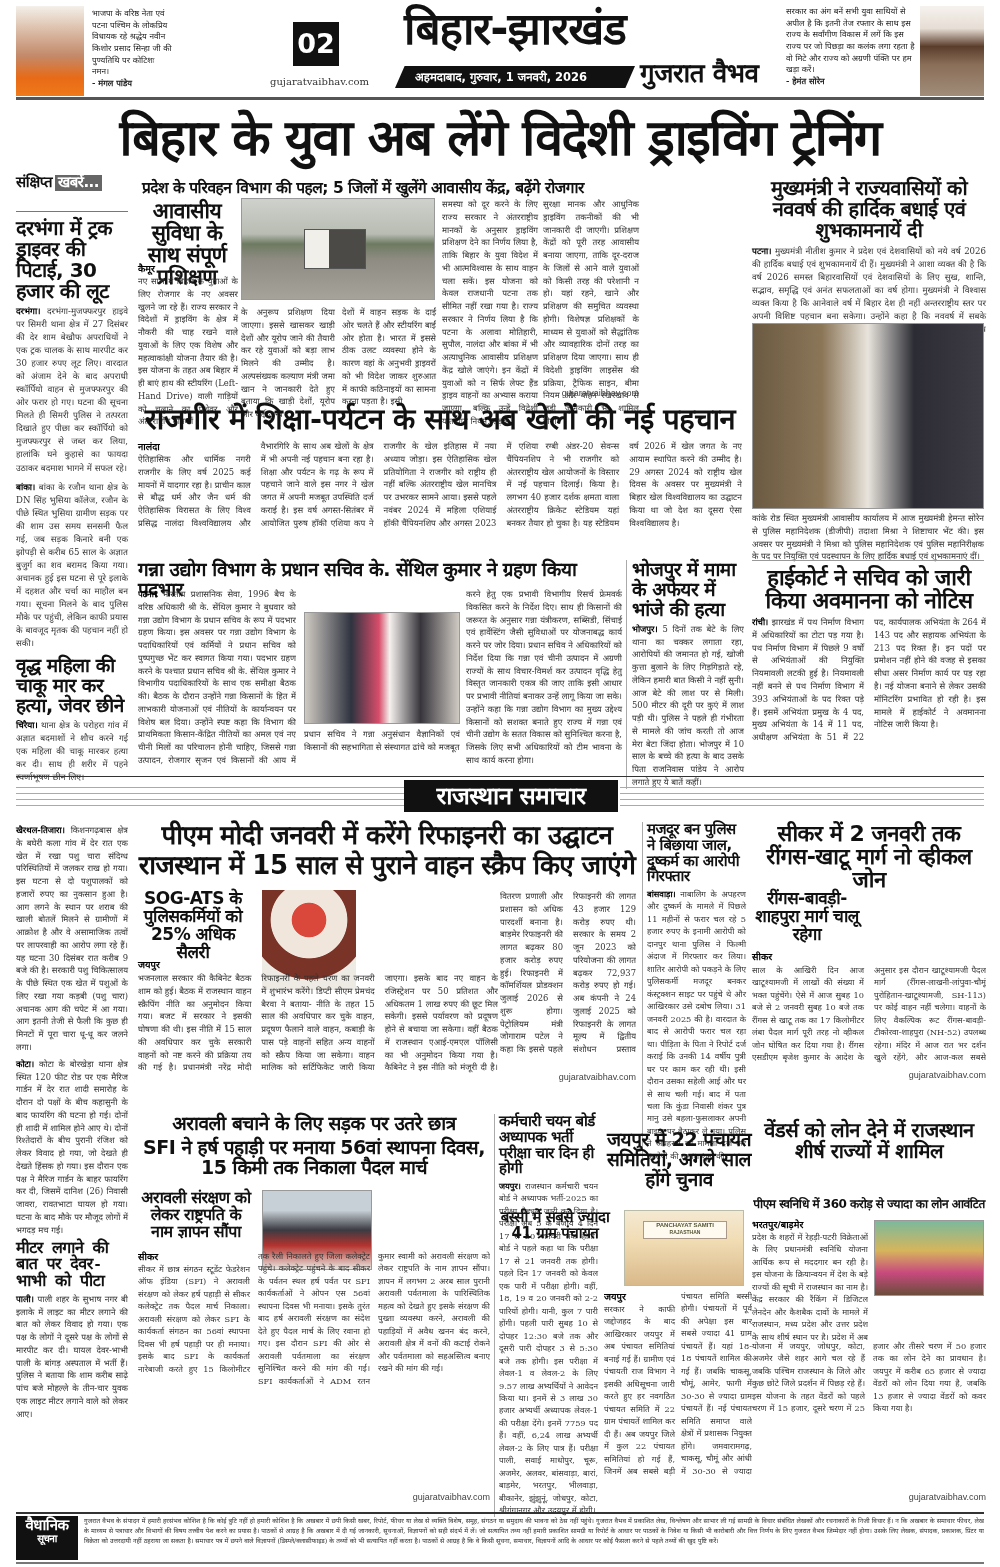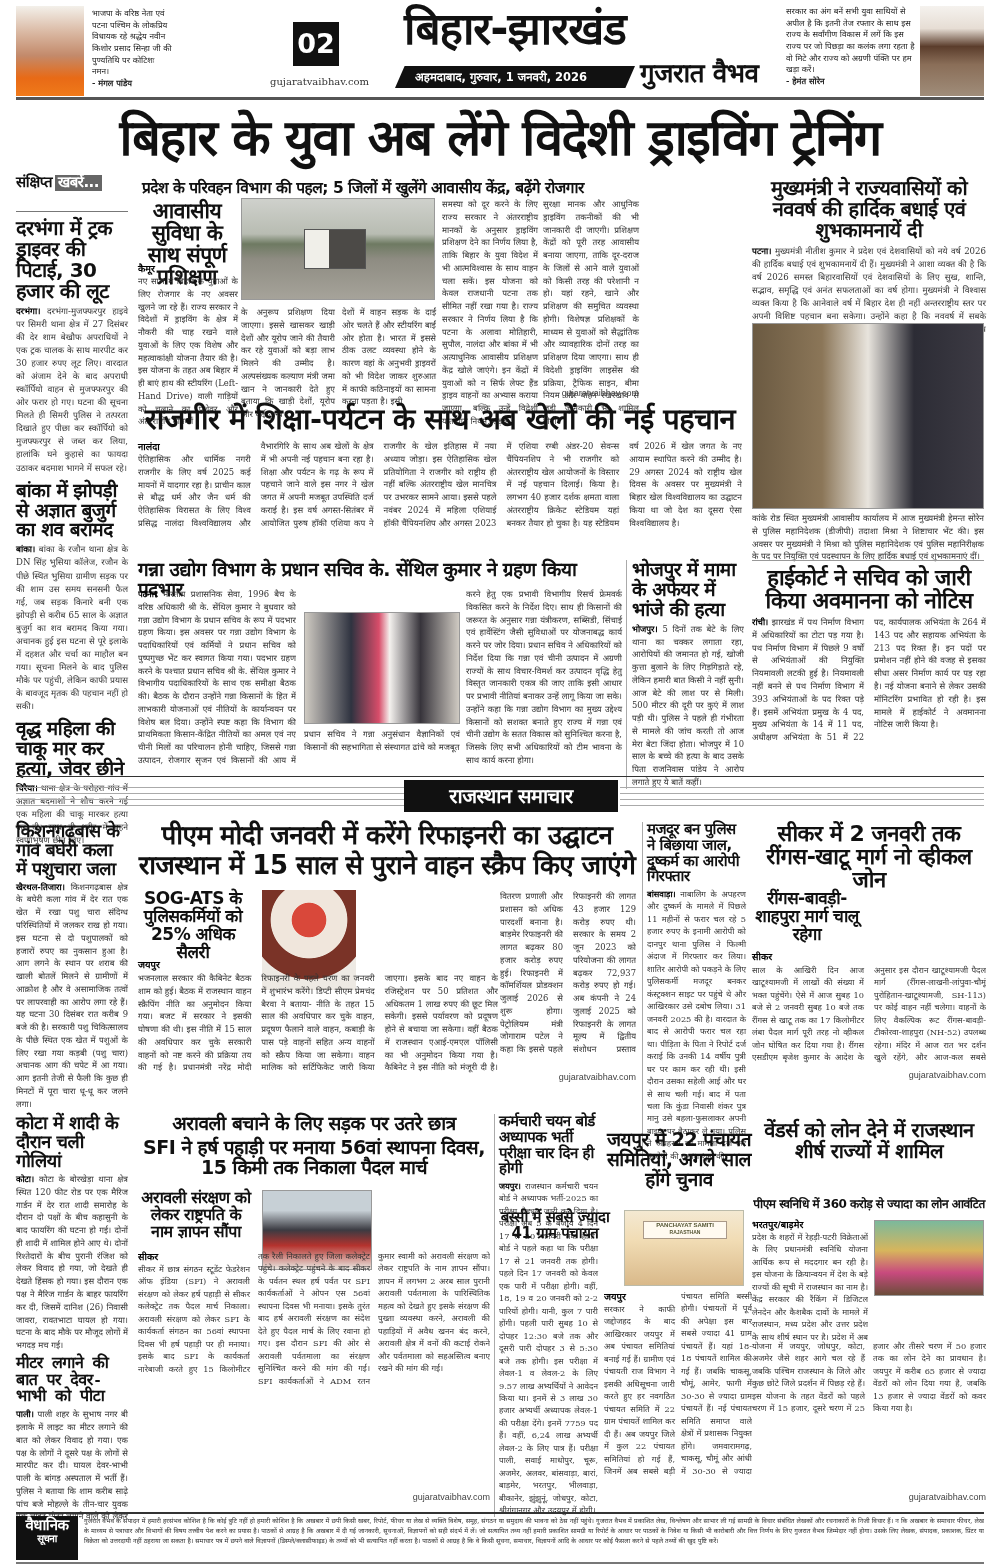--- a/index.html
+++ b/index.html
@@ -48,21 +48,20 @@
 <div class="abs" style="left:16px;top:175px;width:112px;">
   <div style="display:flex;align-items:center;gap:3px;border-bottom:1px solid #777;padding-bottom:20px;">
     <span class="hl" style="font-size:15px;">संक्षिप्त</span>
     <span class="hl" style="font-size:15px;background:#666;color:#fff;padding:0 3px;">खबरें...</span>
   </div>
   <div style="margin-top:6px;">
     <div class="hl" style="font-size:20px;">दरभंगा में ट्रक ड्राइवर की पिटाई, 30 हजार की लूट</div>
     <div class="body" style="font-size:8.6px;margin-top:3px;"><b>दरभंगा।</b> <span>दरभंगा-मुजफ्फरपुर हाइवे पर सिमरी थाना क्षेत्र में 27 दिसंबर की देर शाम बेखौफ अपराधियों ने एक ट्रक चालक के साथ मारपीट कर 30 हजार रुपए लूट लिए। वारदात को अंजाम देने के बाद अपराधी स्कॉर्पियो वाहन से मुजफ्फरपुर की ओर फरार हो गए। घटना की सूचना मिलते ही सिमरी पुलिस ने तत्परता दिखाते हुए पीछा कर स्कॉर्पियो को मुजफ्फरपुर से जब्त कर लिया, हालांकि घने कुहासे का फायदा उठाकर बदमाश भागने में सफल रहे।</span></div>
   </div>
   <div style="margin-top:6px;">
-    <div class="hl" style="font-size:19px;">बांका में झोपड़ी से अज्ञात बुजुर्ग का शव बरामद</div>
     <div class="body" style="font-size:8.6px;margin-top:3px;"><b>बांका।</b> <span>बांका के रजौन थाना क्षेत्र के DN सिंह भुसिया कॉलेज, रजौन के पीछे स्थित भुसिया ग्रामीण सड़क पर की शाम उस समय सनसनी फैल गई, जब सड़क किनारे बनी एक झोपड़ी से करीब 65 साल के अज्ञात बुजुर्ग का शव बरामद किया गया। अचानक हुई इस घटना से पूरे इलाके में दहशत और चर्चा का माहौल बन गया। सूचना मिलने के बाद पुलिस मौके पर पहुंची, लेकिन काफी प्रयास के बावजूद मृतक की पहचान नहीं हो सकी।</span></div>
   </div>
   <div style="margin-top:6px;">
     <div class="hl" style="font-size:19px;">वृद्ध महिला की चाकू मार कर हत्या, जेवर छीने</div>
     <div class="body" style="font-size:8.6px;margin-top:3px;"><b>चिरैया।</b> <span>थाना क्षेत्र के परोहरा गांव में अज्ञात बदमाशों ने शौच करने गई एक महिला की चाकू मारकर हत्या कर दी। साथ ही शरीर में पहने स्वर्णाभूषण छीन लिए।</span></div>
   </div>
 </div>
 
 <div class="abs hl" style="left:142px;top:180px;width:600px;font-size:15.5px;font-weight:bold;">प्रदेश के परिवहन विभाग की पहल; 5 जिलों में खुलेंगे आवासीय केंद्र, बढ़ेंगे रोजगार</div>
 <div class="abs hl" style="left:138px;top:200px;width:98px;font-size:21px;text-align:center;">आवासीय सुविधा के साथ संपूर्ण प्रशिक्षण</div>
@@ -108,30 +107,28 @@
 
 <div class="abs" style="left:752px;top:566px;width:234px;">
   <div class="hl" style="font-size:22px;text-align:center;">हाईकोर्ट ने सचिव को जारी किया अवमानना को नोटिस</div>
   <div class="body cols2" style="font-size:8.4px;margin-top:4px;height:150px;overflow:hidden;"><b>रांची।</b> <span>झारखंड में पथ निर्माण विभाग में अधिकारियों का टोटा पड़ गया है। पथ निर्माण विभाग में पिछले 9 वर्षों से अभियंताओं की नियुक्ति नियमावली लटकी हुई है। नियमावली नहीं बनने से पथ निर्माण विभाग में 393 अभियंताओं के पद रिक्त पड़े हैं। इसमें अभियंता प्रमुख के 4 पद, मुख्य अभियंता के 14 में 11 पद, अधीक्षण अभियंता के 51 में 22 पद, कार्यपालक अभियंता के 264 में 143 पद और सहायक अभियंता के 213 पद रिक्त हैं। इन पदों पर प्रमोशन नहीं होने की वजह से इसका सीधा असर निर्माण कार्य पर पड़ रहा है। नई योजना बनाने से लेकर उसकी मॉनिटरिंग प्रभावित हो रही है। इस मामले में हाईकोर्ट ने अवमानना नोटिस जारी किया है।</span></div>
 </div>
 
 <div class="abs" style="left:16px;top:776px;width:968px;height:1px;background:#333;"></div>
 <div class="abs" style="left:16px;top:782px;width:388px;height:28px;background:repeating-linear-gradient(180deg,transparent 0 5px,#aaa 5px 6px);"></div>
 <div class="abs" style="left:620px;top:782px;width:364px;height:28px;background:repeating-linear-gradient(180deg,transparent 0 5px,#aaa 5px 6px);"></div>
 <div class="abs" style="left:404px;top:780px;width:214px;height:32px;background:#111;text-align:center;">
-  <span class="hl" style="color:#fff;font-size:20px;line-height:32px;">राजस्थान समाचार</span>
+  <span class="hl" style="color:#fff;font-size:24px;line-height:32px;">राजस्थान समाचार</span>
 </div>
 
 <div class="abs" style="left:16px;top:822px;width:112px;">
   <div>
-    <div class="hl" style="font-size:18px;">किशनगढ़बास के गांव बघेरी कला में पशुचारा जला</div>
     <div class="body" style="font-size:8.4px;margin-top:2px;"><b>खैरथल-तिजारा।</b> <span>किशनगढ़बास क्षेत्र के बघेरी कला गांव में देर रात एक खेत में रखा पशु चारा संदिग्ध परिस्थितियों में जलकर राख हो गया। इस घटना से दो पशुपालकों को हजारों रुपए का नुकसान हुआ है। आग लगने के स्थान पर शराब की खाली बोतलें मिलने से ग्रामीणों में आक्रोश है और वे असामाजिक तत्वों पर लापरवाही का आरोप लगा रहे हैं। यह घटना 30 दिसंबर रात करीब 9 बजे की है। सरकारी पशु चिकित्सालय के पीछे स्थित एक खेत में पशुओं के लिए रखा गया कड़बी (पशु चारा) अचानक आग की चपेट में आ गया। आग इतनी तेजी से फैली कि कुछ ही मिनटों में पूरा चारा धू-धू कर जलने लगा।</span></div>
   </div>
   <div style="margin-top:4px;">
-    <div class="hl" style="font-size:18px;">कोटा में शादी के दौरान चली गोलियां</div>
     <div class="body" style="font-size:8.4px;margin-top:2px;"><b>कोटा।</b> <span>कोटा के बोरखेड़ा थाना क्षेत्र स्थित 120 फीट रोड पर एक मैरिज गार्डन में देर रात शादी समारोह के दौरान दो पक्षों के बीच कहासुनी के बाद फायरिंग की घटना हो गई। दोनों ही शादी में शामिल होने आए थे। दोनों रिश्तेदारों के बीच पुरानी रंजिश को लेकर विवाद हो गया, जो देखते ही देखते हिंसक हो गया। इस दौरान एक पक्ष ने मैरिज गार्डन के बाहर फायरिंग कर दी, जिसमें दानिश (26) निवासी जावरा, रावतभाटा घायल हो गया। घटना के बाद मौके पर मौजूद लोगों में भगदड़ मच गई।</span></div>
   </div>
   <div style="margin-top:4px;">
     <div class="hl" style="font-size:16px;font-family:Liberation Mono, monospace;">मीटर लगाने की बात पर देवर-भाभी को पीटा</div>
     <div class="body" style="font-size:8.4px;margin-top:2px;"><b>पाली।</b> <span>पाली शहर के सुभाष नगर बी इलाके में लाइट का मीटर लगाने की बात को लेकर विवाद हो गया। एक पक्ष के लोगों ने दूसरे पक्ष के लोगों से मारपीट कर दी। घायल देवर-भाभी पाली के बांगड़ अस्पताल में भर्ती हैं। पुलिस ने बताया कि शाम करीब साढ़े पांच बजे मोहल्ले के तीन-चार युवक एक लाइट मीटर लगाने वाले को लेकर आए।</span></div>
   </div>
 </div>
 
 <div class="abs hl" style="left:138px;top:822px;width:498px;font-size:26px;text-align:center;">पीएम मोदी जनवरी में करेंगे रिफाइनरी का उद्घाटन</div>
 <div class="abs hl" style="left:138px;top:852px;width:498px;font-size:26px;text-align:center;">राजस्थान में 15 साल से पुराने वाहन स्क्रैप किए जाएंगे</div>

